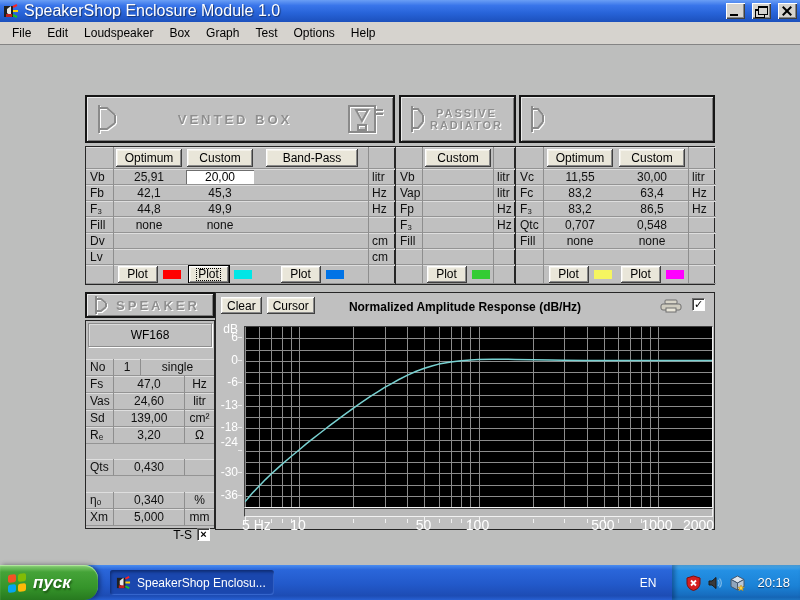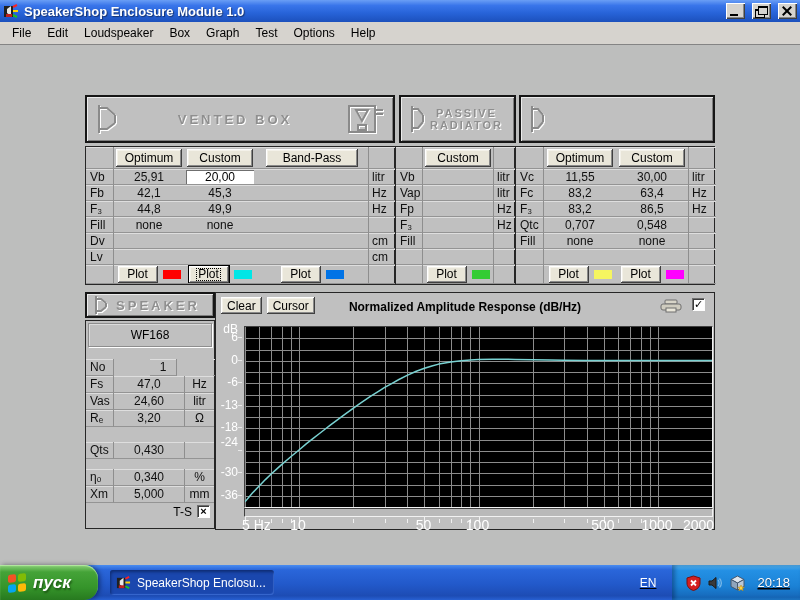--- a/index.html
+++ b/index.html
@@ -8,21 +8,21 @@
     background:#bdbebd;
     font-family:"Liberation Sans","DejaVu Sans",sans-serif;
     -webkit-font-smoothing:none;
   }
   
   .titlebar{
     position:absolute;left:0;top:0;width:800px;height:22px;
     background:linear-gradient(180deg,#6a9ef5 0%,#3975ea 25%,#2763d8 60%,#1c50bc 100%);
     display:flex;align-items:center;padding:0 3px;box-sizing:border-box;gap:5px;
   }
-  .title-text{color:#fff;font-weight:bold;font-size:13px;flex:1;
+  .title-text{color:#fff;font-weight:normal;font-size:16px;flex:1;
     text-shadow:1px 1px 1px #17336e;white-space:nowrap;}
   .winbtn{width:19px;height:16px;background:#d6d3ce;position:relative;margin-left:2px;
     box-shadow:inset 1px 1px 0 #ffffff,inset -1px -1px 0 #404040,inset -2px -2px 0 #868686;}
   .glyph-min{position:absolute;left:4px;bottom:3px;width:8px;height:2px;background:#000;}
   .glyph-rest1{position:absolute;left:6px;top:3px;width:8px;height:6px;border:1px solid #000;border-top-width:2px;background:#d6d3ce;}
   .glyph-rest2{position:absolute;left:3px;top:6px;width:8px;height:6px;border:1px solid #000;border-top-width:2px;background:#d6d3ce;}
   .glyph-x1,.glyph-x2{position:absolute;left:3px;top:7px;width:12px;height:2px;background:#000;}
   .glyph-x1{transform:rotate(45deg);} .glyph-x2{transform:rotate(-45deg);}
   
   .menubar{
@@ -73,21 +73,21 @@
   }
   .speaker-body{
     position:absolute;left:85px;top:320px;width:130px;height:209px;background:#c0c0c0;
     border:1px solid #262626;box-sizing:border-box;
   }
   .driver-cell{
     margin:2px;height:22px;border:1px solid #8e8e8e;box-shadow:1px 1px 0 #fff,inset 1px 1px 0 #dcdcdc;
     display:flex;align-items:center;justify-content:center;font-size:12px;color:#000;background:#c0c0c0;
   }
   .sp-grid{display:grid;grid-template-columns:28px 70px 30px;margin-top:12px;}
-  .sp-grid-no{display:grid;grid-template-columns:28px 27px 73px;gap:36px;}
+  .sp-grid-no{display:grid;grid-template-columns:28px 27px 73px;}
   .sp-cell{height:17px;display:flex;align-items:center;justify-content:center;font-size:12px;color:#101010;
     border-bottom:1px solid #949494;box-shadow:inset 0 1px 0 #dedede;box-sizing:border-box;}
   .sp-label{justify-content:flex-start;padding-left:4px;border-right:1px solid #8e8e8e;}
   .sp-unit{border-left:1px solid #8e8e8e;}
   .ts-row{height:17px;display:flex;align-items:center;justify-content:flex-end;gap:5px;padding-right:4px;font-size:12px;}
   .checkbox{
     width:13px;height:13px;background:#fff;border:1px solid;border-color:#6f6f6f #fdfdfd #fdfdfd #6f6f6f;
     box-shadow:inset 1px 1px 0 #3c3c3c;display:flex;align-items:center;justify-content:center;
     font-size:11px;font-weight:bold;color:#000;line-height:11px;box-sizing:border-box;
   }
@@ -125,21 +125,21 @@
     background:linear-gradient(180deg,#8cd279 0%,#45a338 20%,#35942a 65%,#27791f 100%);
     box-shadow:2px 0 5px rgba(0,0,20,.45),inset 0 1px 1px #b6e8a4;
     display:flex;align-items:center;gap:6px;padding-left:7px;
   }
   .start-label{color:#fff;font-weight:bold;font-style:italic;font-size:17px;text-shadow:1px 2px 2px #1c5413;}
   .task-item{
     margin-left:12px;width:164px;height:25px;border-radius:3px;box-sizing:border-box;
     background:#1a47ae;box-shadow:inset 1px 2px 3px #0f2d74,inset -1px -1px 1px #3b6cd4;
     display:flex;align-items:center;gap:6px;padding:0 6px;color:#fff;font-size:12px;white-space:nowrap;overflow:hidden;
   }
-  .tb-right{margin-left:auto;display:flex;align-items:center;height:35px;text-decoration:underline;}
+  .tb-right{margin-left:auto;display:flex;align-items:center;height:35px;}
   .lang-ind{color:#fff;font-size:12px;margin-right:16px;}
   .tray-panel{
     height:35px;display:flex;align-items:center;gap:6px;padding:0 10px 0 14px;
     background:linear-gradient(180deg,#54b5f2 0%,#2490e4 16%,#1b82d6 60%,#1668ba 92%,#2289de 100%);
     box-shadow:inset 3px 0 4px rgba(0,0,40,.35);
   }
   .clock{color:#fff;font-size:13px;margin-left:5px;text-shadow:0 1px 1px #0a3a6a;}
 </style>
 </head>
 <body>
@@ -369,30 +369,35 @@
         <div class="sp-cell sp-label">Fs</div>
         <div class="sp-cell">47,0</div>
         <div class="sp-cell sp-unit">Hz</div>
       </div>
       <div class="sp-grid" style="margin-top: 0px;">
         <div class="sp-cell sp-label">Vas</div>
         <div class="sp-cell">24,60</div>
         <div class="sp-cell sp-unit">litr</div>
       </div>
       <div class="sp-grid" style="margin-top: 0px;">
+        <div class="sp-cell sp-label">Sd</div>
+        <div class="sp-cell">139,00</div>
+        <div class="sp-cell sp-unit">cm²</div>
+      </div>
+      <div class="sp-grid" style="margin-top: 0px;">
         <div class="sp-cell sp-label">Rₑ</div>
         <div class="sp-cell">3,20</div>
         <div class="sp-cell sp-unit">Ω</div>
       </div>
       <div class="sp-grid" style="margin-top: 15px;">
         <div class="sp-cell sp-label">Qts</div>
         <div class="sp-cell">0,430</div>
         <div class="sp-cell sp-unit"></div>
       </div>
-      <div class="sp-grid" style="margin-top: 10px;">
+      <div class="sp-grid" style="margin-top: 16px;">
         <div class="sp-cell sp-label">ηₒ</div>
         <div class="sp-cell">0,340</div>
         <div class="sp-cell sp-unit">%</div>
       </div>
       <div class="sp-grid" style="margin-top: 0px;">
         <div class="sp-cell sp-label">Xm</div>
         <div class="sp-cell">5,000</div>
         <div class="sp-cell sp-unit">mm</div>
       </div>
     </div>

